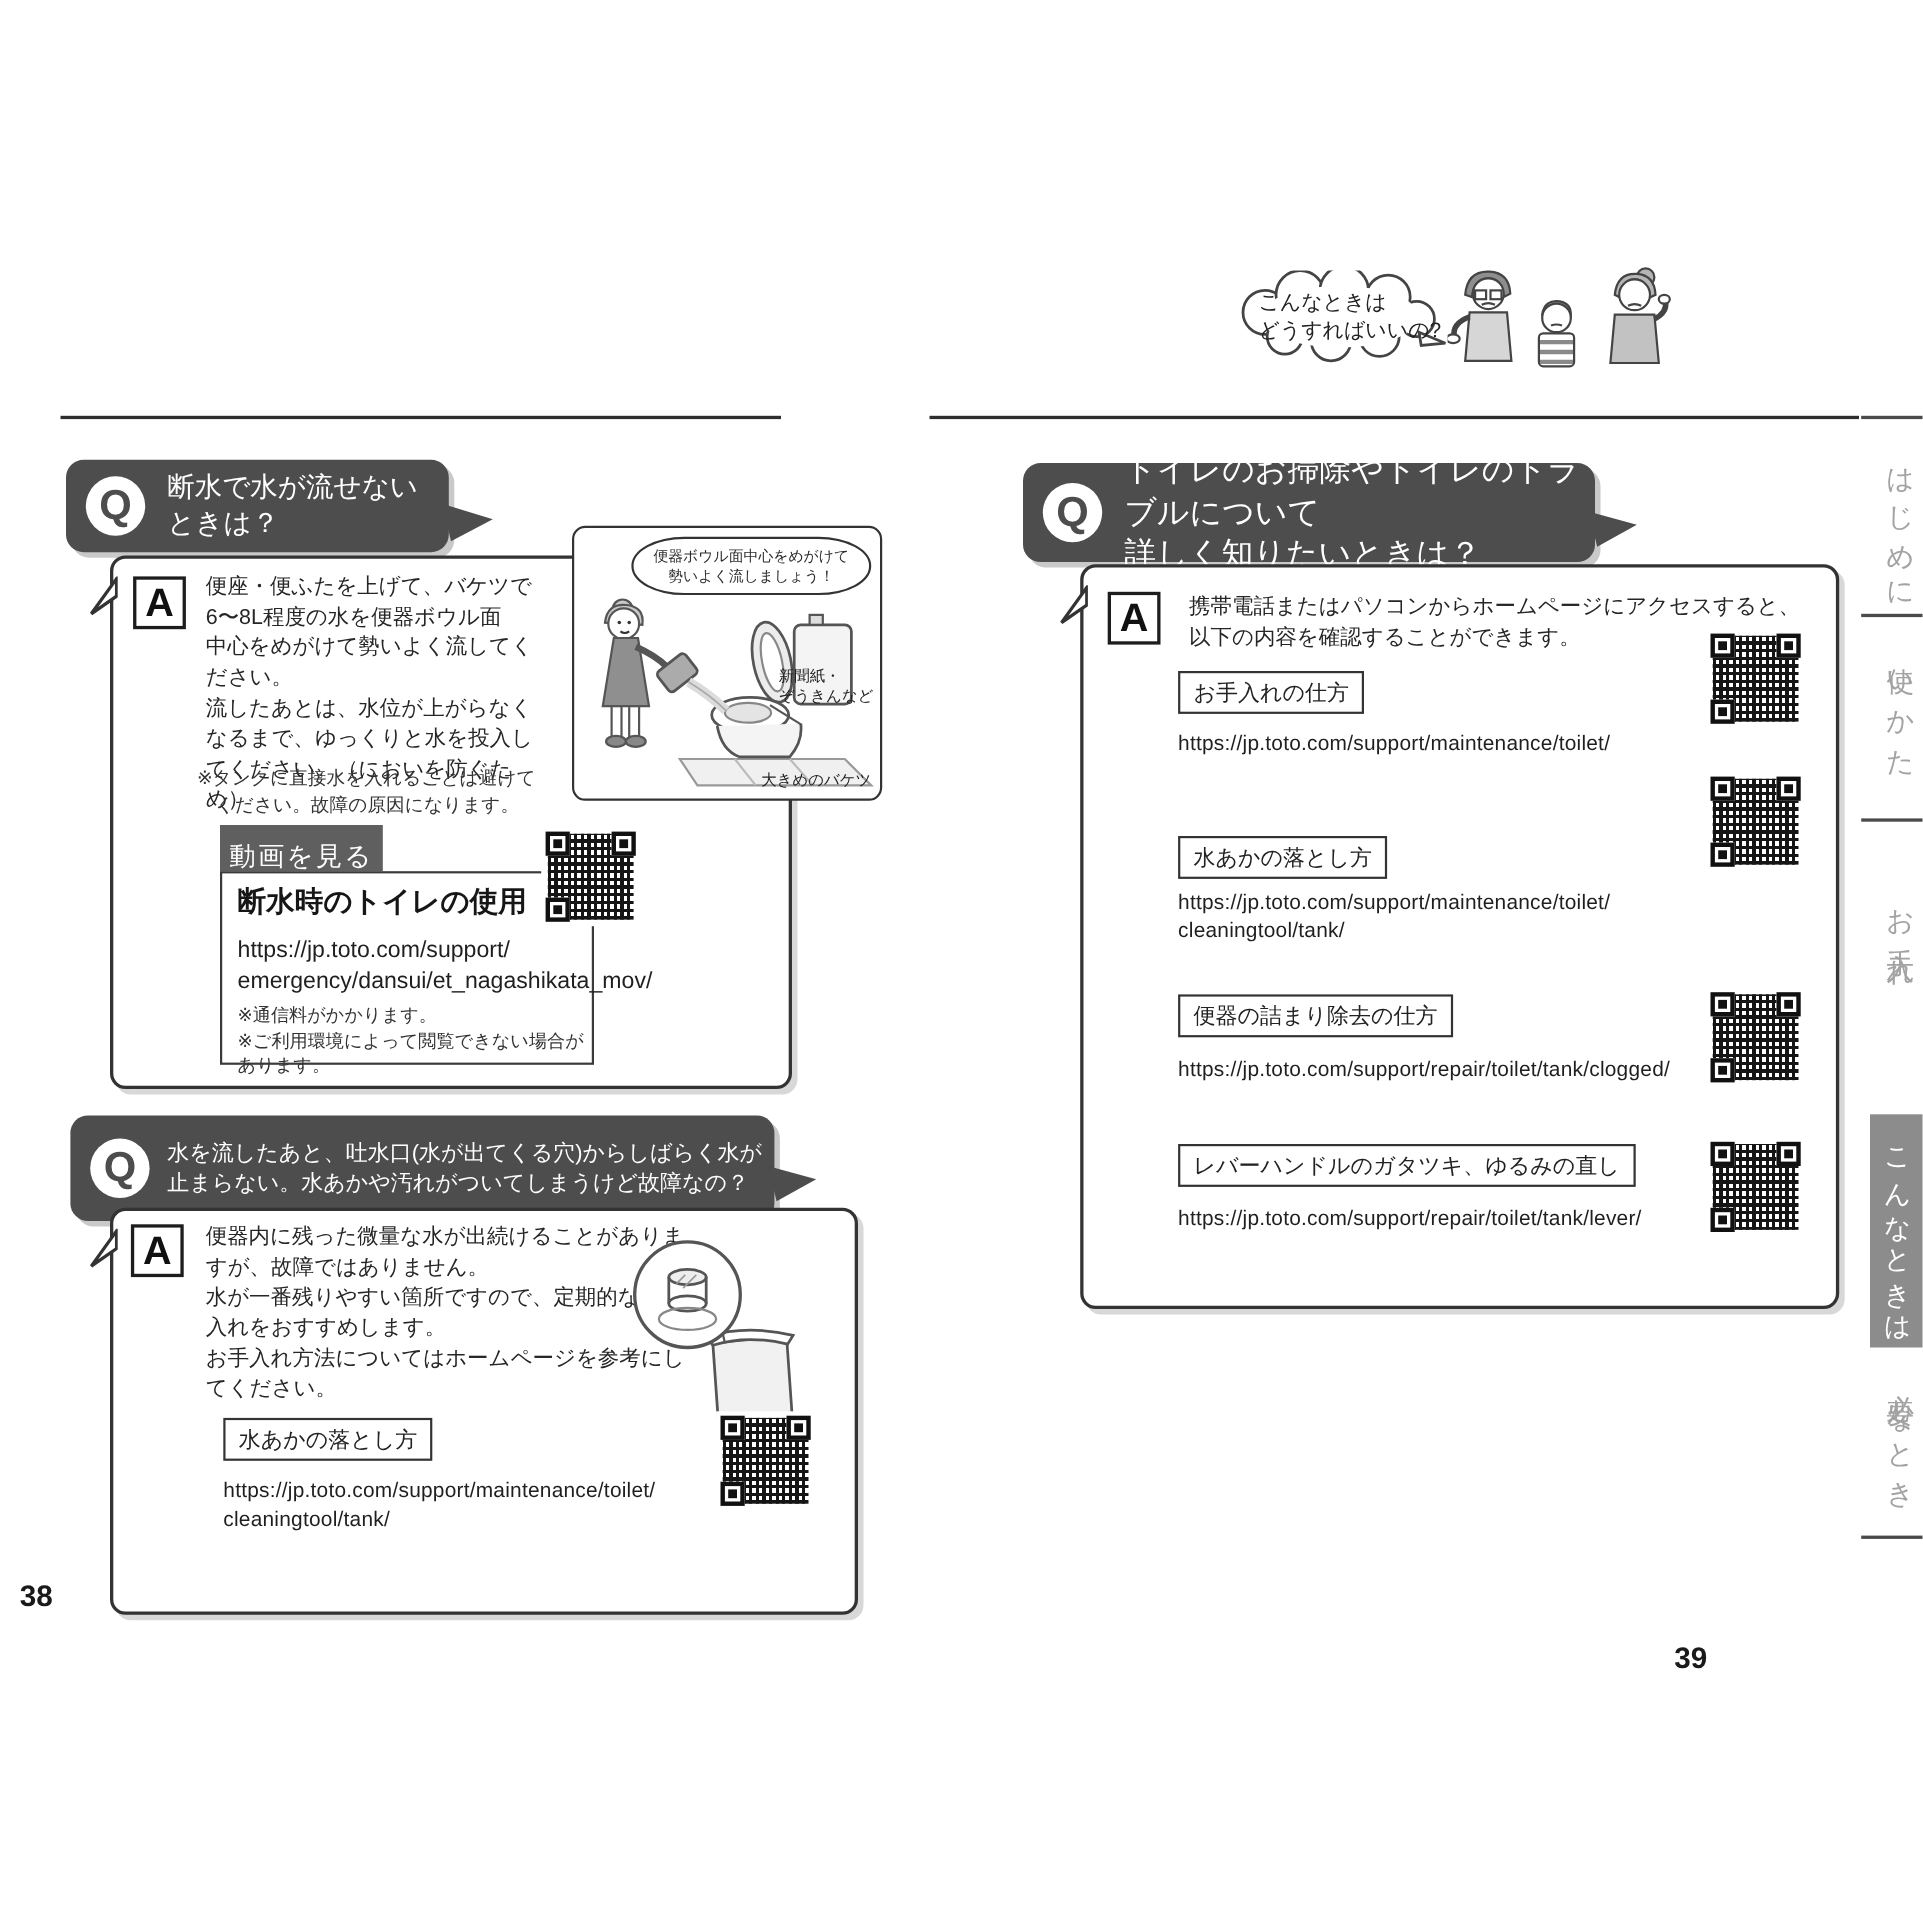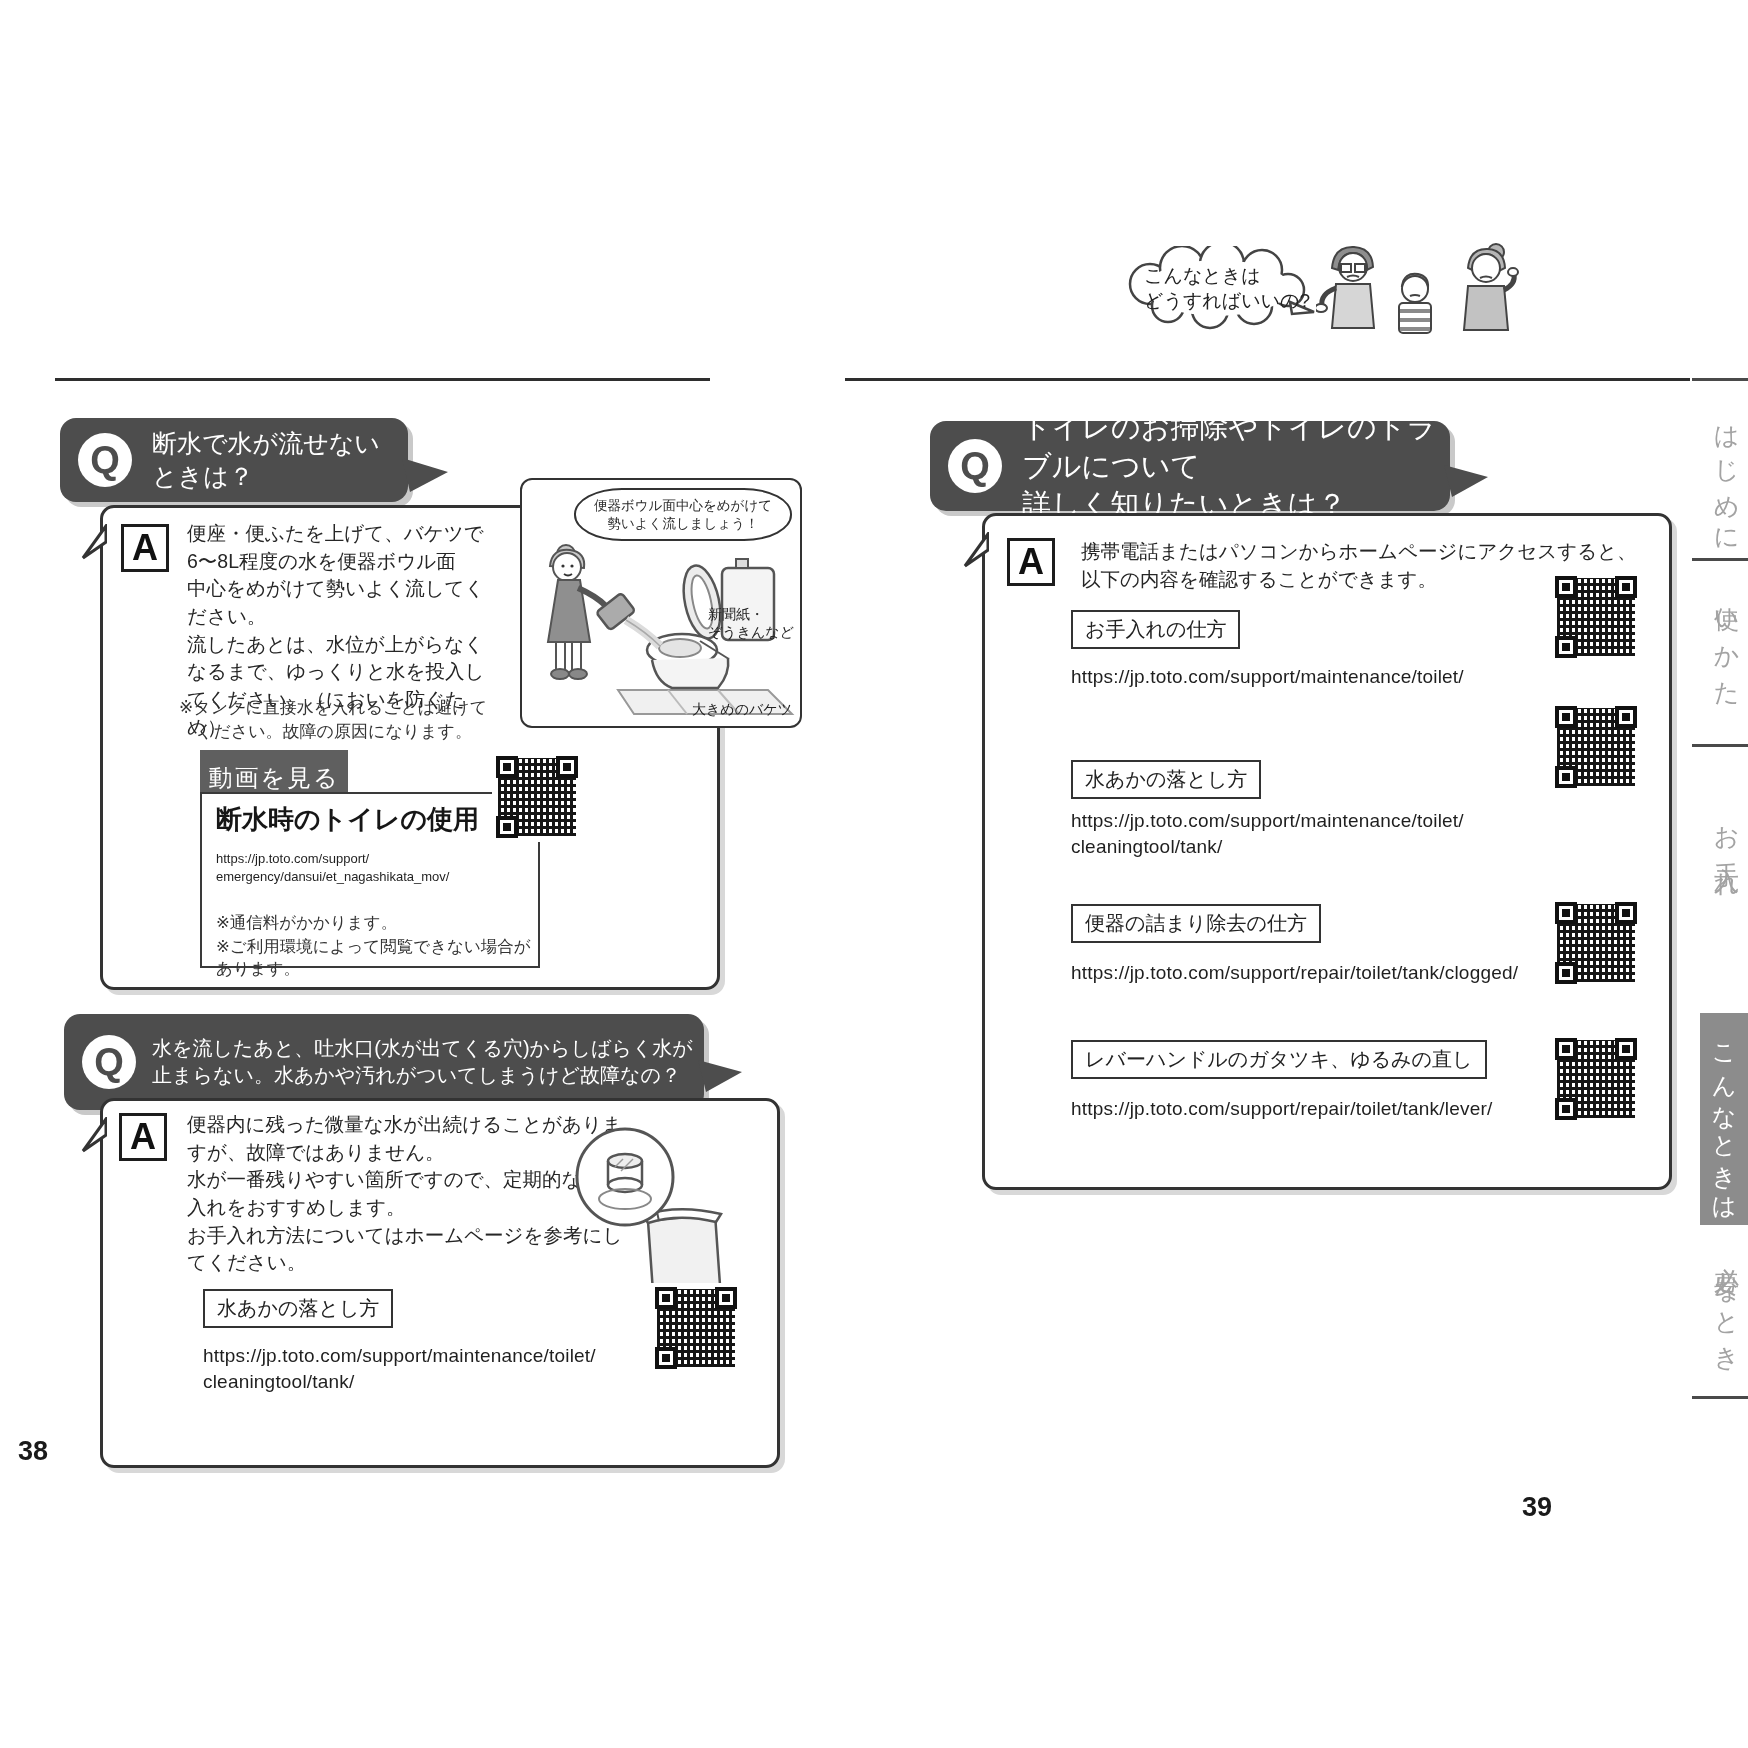--- a/index.html
+++ b/index.html
@@ -30,21 +30,21 @@
   
   .linklabel { position:absolute; display:inline-block; border:2px solid #333; padding:4px 12px; font-size:20px;
                color:#222; background:#fff; white-space:nowrap; }
   .url { position:absolute; font-size:19px; line-height:1.35; color:#1f1f1f; letter-spacing:0.2px; }
 
   
   .vbadge { position:absolute; left:200px; top:750px; width:148px; height:56px; background:#5f5f5f; color:#fff;
             font-size:24px; display:flex; align-items:center; justify-content:center; letter-spacing:2px; }
   .vbox { position:absolute; left:200px; top:792px; width:340px; height:176px; border:2px solid #3a3a3a; background:#fff; }
   .vtitle { position:absolute; left:14px; top:8px; font-size:26px; font-weight:bold; color:#161616; }
-  .vurl { position:absolute; left:14px; top:56px; font-size:13px; line-height:1.35; color:#1f1f1f; }
+  .vurl { position:absolute; left:14px; top:56px; font-size:21px; line-height:1.35; color:#1f1f1f; }
   .vnote { position:absolute; left:14px; font-size:16.5px; color:#333; }
 
   
   .qr { position:absolute; width:90px; height:90px; background:#fff; padding:4px; }
   .qr-tex { position:absolute; inset:6px;
     background-image:
       repeating-linear-gradient(0deg,#151515 0 3px,transparent 3px 7px),
       repeating-linear-gradient(90deg,#151515 0 3px,#fff 3px 6px); }
   .qf { position:absolute; width:22px; height:22px; border:4px solid #111; background:#fff; }
   .qf::after { content:""; position:absolute; inset:3px; background:#111; }

